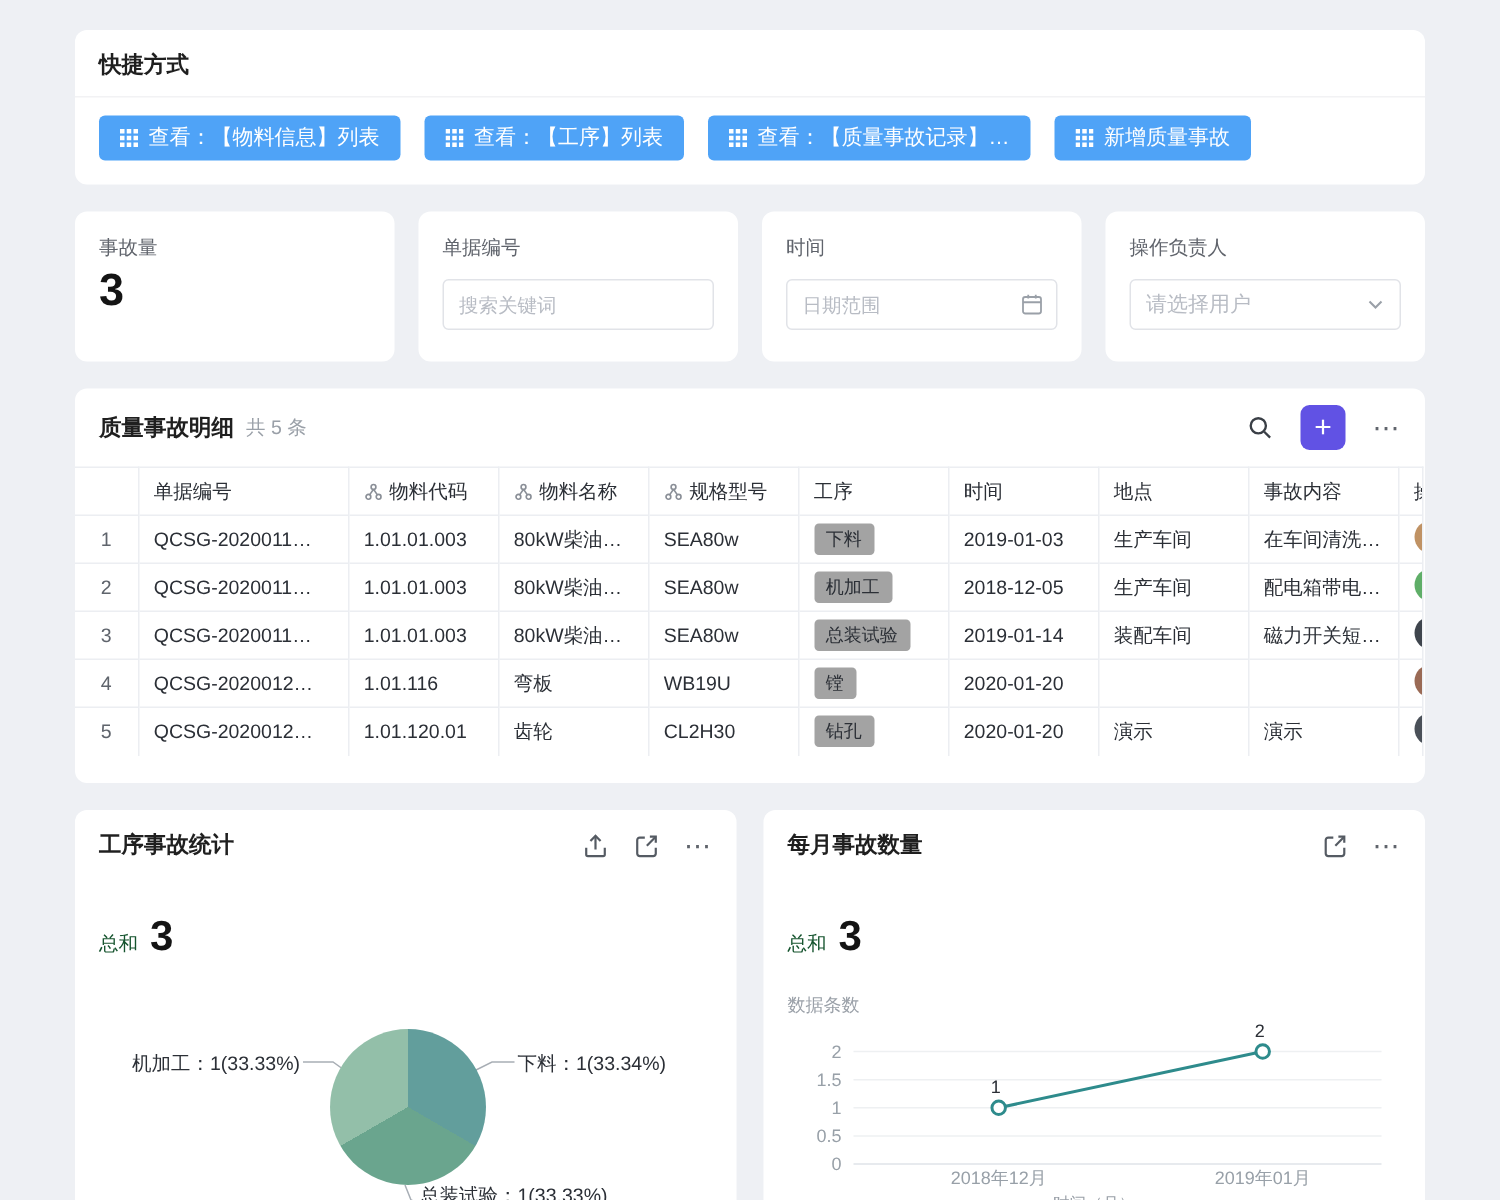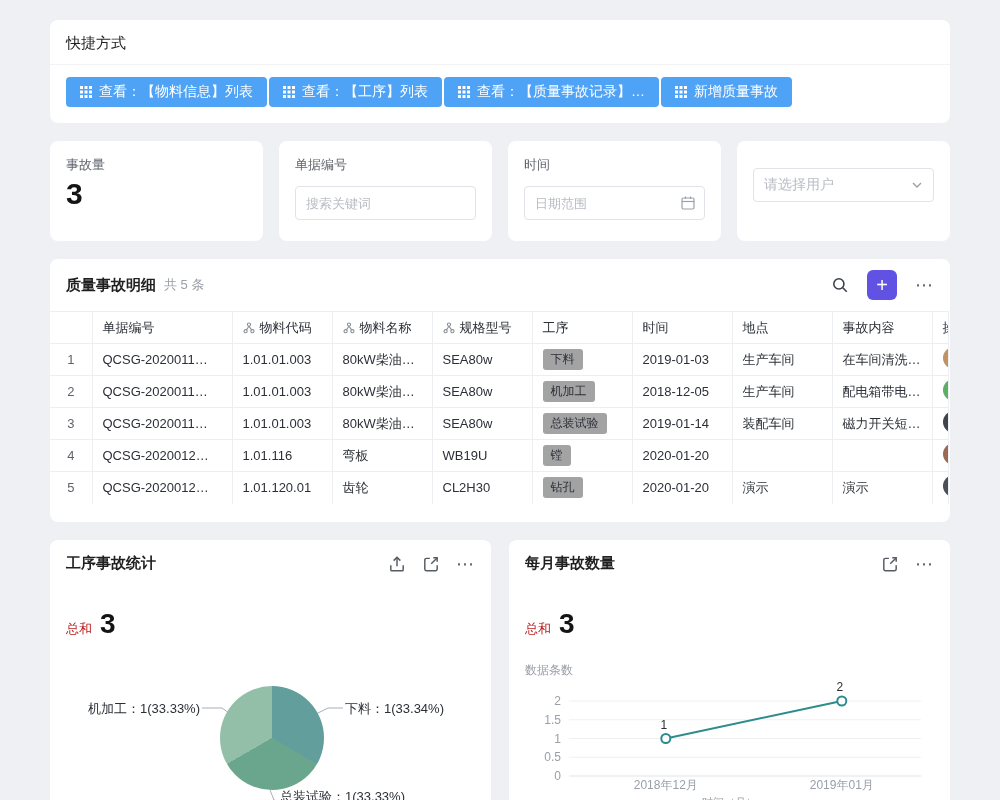--- a/index.html
+++ b/index.html
@@ -7,22 +7,22 @@
     width:1000px;height:800px;overflow:hidden;
     background:#eef0f4;
     font-family:"Liberation Sans","DejaVu Sans",sans-serif;
     color:#1f1f1f;
   }
   .page{padding:20px 50px;}
   .card{background:#fff;border-radius:8px;}
 
   
   .shortcuts-card{margin-bottom:18px;overflow:hidden;}
-  .shortcuts-header{padding:14px 16px 11px;font-size:15px;font-weight:normal;border-bottom:1px solid #f2f2f4;}
-  .shortcuts-body{padding:12px 16px 16px;display:flex;gap:2px;}
+  .shortcuts-header{padding:14px 16px 11px;font-size:15px;font-weight:bold;border-bottom:1px solid #f2f2f4;}
+  .shortcuts-body{padding:12px 16px 16px;display:flex;gap:16px;}
   .sc-btn{display:inline-flex;align-items:center;gap:7px;background:var(--primary-blue,#4fa3f7);
     color:#fff;font-size:14px;border:none;border-radius:4px;height:30px;padding:0 14px;cursor:pointer;
     font-family:inherit;white-space:nowrap;}
   .sc-icon{display:flex;width:12px;height:12px;}
 
   
   .stats-row{display:flex;gap:16px;margin-bottom:18px;}
   .stat-card{flex:1;height:100px;padding:15px 16px;box-sizing:border-box;}
   .stat-label{font-size:13px;color:#60646c;}
   .stat-value{font-size:30px;font-weight:bold;color:#141414;margin-top:3px;line-height:1.1;}
@@ -59,21 +59,21 @@
   .owner-cell{padding:0 0 0 4px;}
   .avatar{width:22px;height:22px;border-radius:50%;display:inline-block;background:#ccc;}
 
   
   .bottom-row{display:flex;gap:18px;}
   .chart-card{height:280px;box-sizing:border-box;padding:14px 16px;flex:1;position:relative;overflow:hidden;}
   .chart-head{display:flex;align-items:center;}
   .chart-title{font-size:15px;font-weight:bold;}
   .chart-icons{margin-left:auto;display:flex;gap:16px;align-items:center;}
   .totals{margin-top:26px;display:flex;align-items:baseline;gap:8px;}
-  .total-label{font-size:13px;color:#b91c1c;margin-top:21px;}
+  .total-label{font-size:13px;color:#14532d;margin-top:21px;}
   .total-value{font-size:28px;font-weight:bold;color:#141414;line-height:1;}
 
   .pie-area{position:relative;height:200px;margin-top:4px;}
   .pie{position:absolute;left:154px;top:44px;width:104px;height:104px;border-radius:50%;}
   .pie-label{position:absolute;font-size:13px;color:#2b2f36;white-space:nowrap;text-align:center;}
   .pl-left{left:0;width:134px;text-align:right;top:58px;}
   .pl-right{left:279px;top:58px;}
   .pl-bottom{left:214px;top:146px;}
   .pie-lines{position:absolute;left:0;top:0;pointer-events:none;}
 
@@ -185,20 +185,21 @@
             <svg viewBox="0 0 16 16" fill="none" stroke="#9aa0a8" stroke-width="1.2">
               <rect x="2" y="3" width="12" height="11" rx="1.5"></rect>
               <line x1="2" y1="6.5" x2="14" y2="6.5"></line>
               <line x1="5.5" y1="1.5" x2="5.5" y2="4"></line>
               <line x1="10.5" y1="1.5" x2="10.5" y2="4"></line>
             </svg>
           </span>
       </div>
     </div>
     <div class="card stat-card">
+      <div class="stat-label">操作负责人</div>
       <div class="select-box">
         <span>请选择用户</span>
         <span class="chev">
             <svg viewBox="0 0 12 12" fill="none" stroke="#9aa0a8" stroke-width="1.4">
               <polyline points="2,4 6,8 10,4"></polyline>
             </svg>
           </span>
       </div>
     </div>
   </div>

